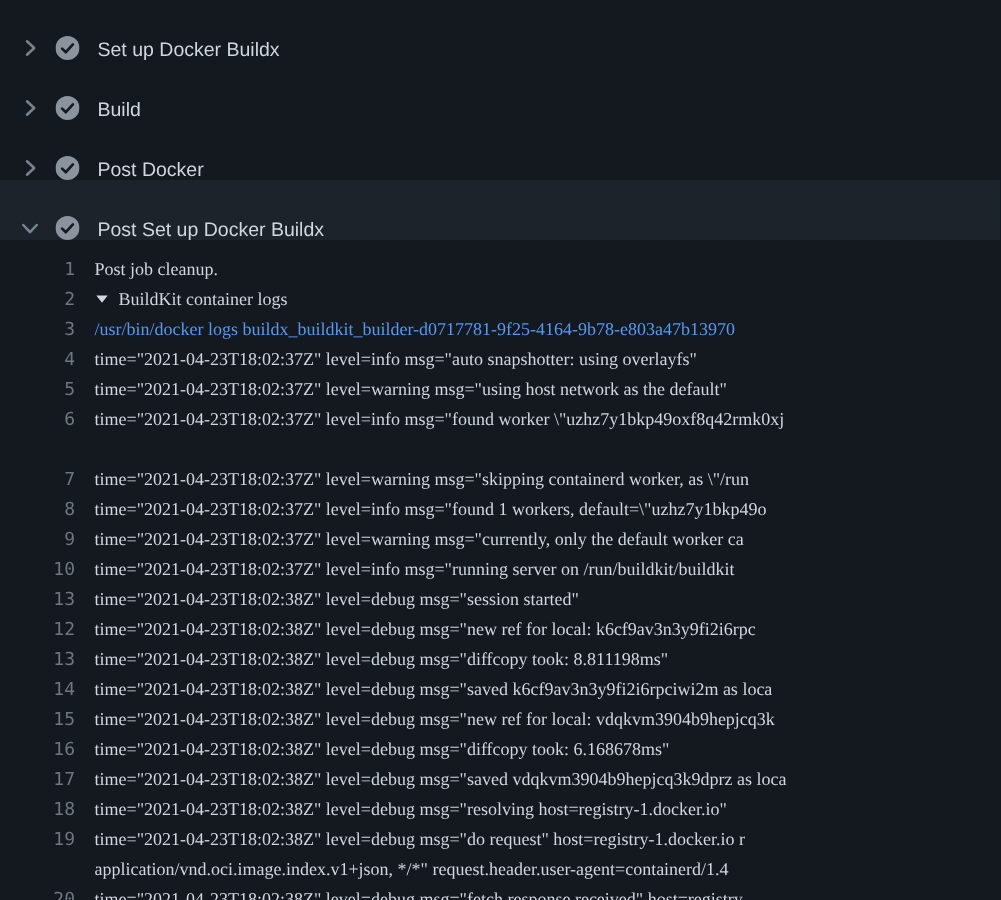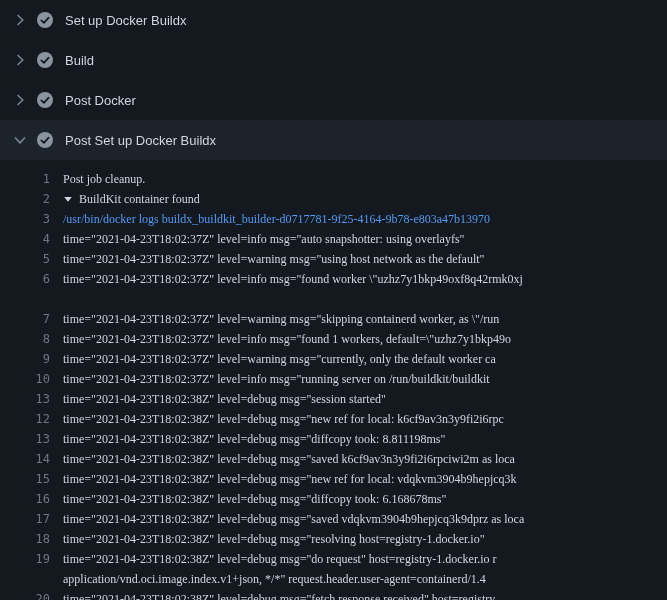--- a/index.html
+++ b/index.html
@@ -2,21 +2,21 @@
 <html style="--bg: #14181f; --expandedBg: #1d232b; --title: #d0d7de; --logText: #d0d7de; --lineNum: #6e7681; --link: #539bf5;"><head>
 <meta charset="utf-8">
 <style>
   html,body{margin:0;padding:0;}
   body{
     width:667px;height:600px;overflow:hidden;
     background:var(--bg,#14181f);
     font-family:"Liberation Sans", sans-serif;
   }
   .steps{padding-top:0;}
-  .step-row{display:flex;align-items:center;height:40px;padding-left:12px;cursor:pointer;}
+  .step-row{display:flex;align-items:flex-end;height:40px;padding-left:12px;cursor:pointer;}
   .step-row.expanded{background:var(--expandedBg,#1d232b);}
   .chev{width:16px;height:16px;margin-right:9px;display:flex;align-items:center;justify-content:center;}
   .check{width:16px;height:16px;margin-right:12px;display:flex;align-items:center;justify-content:center;}
   .step-label{font-size:13px;color:var(--title,#d0d7de);}
   .log{padding-top:9px;font-family:"DejaVu Sans Mono","Liberation Mono",monospace;font-size:12px;line-height:20px;}
   .log-row{display:flex;height:20px;white-space:pre;overflow:hidden;}
   .log-row.group{cursor:pointer;}
   .num{flex:none;width:50px;text-align:right;color:var(--lineNum,#6e7681);cursor:pointer;}
   .txt{margin-left:13px;color:var(--logText,#d0d7de);font-family:Liberation Serif, serif;}
   .cmd .txt{color:var(--link,#539bf5);}
@@ -80,21 +80,21 @@
           <path d="M4.4 8.4 L6.9 10.8 L11.6 5.6" fill="none" stroke="#161b22" stroke-width="1.8" stroke-linecap="round" stroke-linejoin="round"></path>
         </svg>
       </span>
       <span class="step-label">Post Set up Docker Buildx</span>
     </div>
   </div>
 <div class="log">
     <div class="log-row"><span class="num">1</span><span class="txt">Post job cleanup.</span></div>
     <div class="log-row group"><span class="num">2</span><span class="txt"><svg width="10" height="10" viewBox="0 0 10 10" style="margin-right:6px">
           <path d="M1.2 3 H8.8 L5 7.8 Z" fill="#d0d7de"></path>
-        </svg><span>BuildKit container found</span></span></div>
+        </svg><span>BuildKit container logs</span></span></div>
     <div class="log-row cmd"><span class="num">3</span><span class="txt">/usr/bin/docker logs buildx_buildkit_builder-d0717781-9f25-4164-9b78-e803a47b13970</span></div>
     <div class="log-row"><span class="num">4</span><span class="txt">time="2021-04-23T18:02:37Z" level=info msg="auto snapshotter: using overlayfs"</span></div>
     <div class="log-row"><span class="num">5</span><span class="txt">time="2021-04-23T18:02:37Z" level=warning msg="using host network as the default"</span></div>
     <div class="log-row"><span class="num">6</span><span class="txt">time="2021-04-23T18:02:37Z" level=info msg="found worker \"uzhz7y1bkp49oxf8q42rmk0xj</span></div>
     <div class="log-row"><span class="num"></span></div>
     <div class="log-row"><span class="num">7</span><span class="txt">time="2021-04-23T18:02:37Z" level=warning msg="skipping containerd worker, as \"/run</span></div>
     <div class="log-row"><span class="num">8</span><span class="txt">time="2021-04-23T18:02:37Z" level=info msg="found 1 workers, default=\"uzhz7y1bkp49o</span></div>
     <div class="log-row"><span class="num">9</span><span class="txt">time="2021-04-23T18:02:37Z" level=warning msg="currently, only the default worker ca</span></div>
     <div class="log-row"><span class="num">10</span><span class="txt">time="2021-04-23T18:02:37Z" level=info msg="running server on /run/buildkit/buildkit</span></div>
     <div class="log-row"><span class="num">13</span><span class="txt">time="2021-04-23T18:02:38Z" level=debug msg="session started"</span></div>

